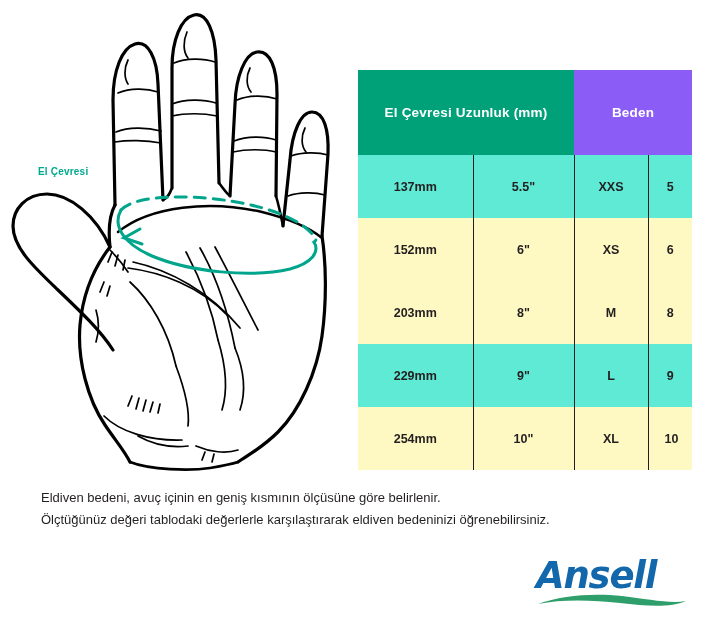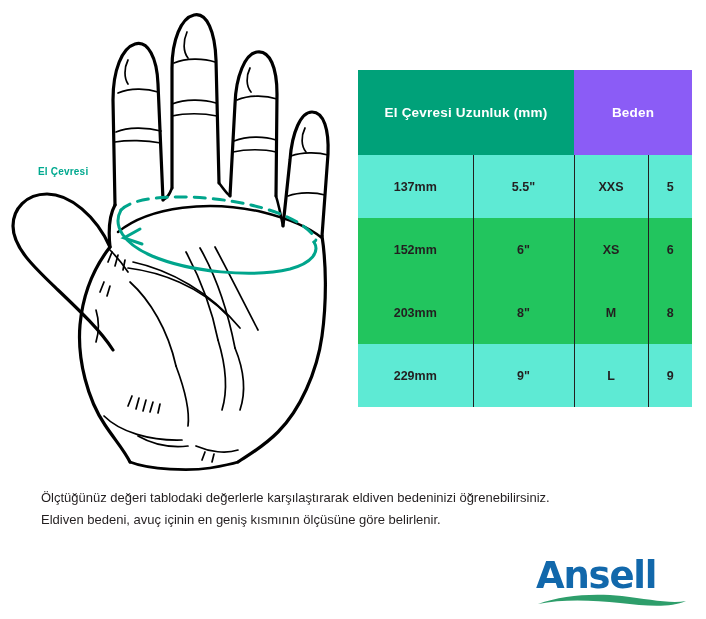--- a/index.html
+++ b/index.html
@@ -63,21 +63,21 @@
   .th-blue  { background: #8b5cf6; }
 
   #size-table tbody td {
     height: 31px;
     font-size: 12.5px;
     font-weight: bold;
     text-align: center;
     vertical-align: middle;
     color: #231f20;
   }
-  #size-table tbody tr.row-alt td { background: #22c55e; }
+  #size-table tbody tr.row-alt td { background: #fef9c3; }
   #size-table tbody tr.row-plain td { background: #5eead4; }
 
   
   #size-table tbody td.col-mm    { border-right: 1.4px solid #231f20; }
   #size-table tbody td.col-inch  { border-right: 1.4px solid #231f20; }
   #size-table tbody td.col-size  { border-right: 1.4px solid #231f20; }
 
   
   col.c-mm    { width: 115px; }
   col.c-inch  { width: 101px; }
@@ -96,20 +96,21 @@
   }
   #footnote div { white-space: nowrap; }
 
   
   #ansell-logo {
     position: absolute;
     left: 536px;
     top: 556px;
     width: 152px;
     height: 52px;
+    font-style: italic;
   }
   #ansell-logo .logo-word {
     font-family: "DejaVu Sans", sans-serif;
     font-size: 37px;
     font-weight: bold;
     color: #1268ab;
     letter-spacing: -1.2px;
     line-height: 40px;
   }
   #ansell-logo svg { display: block; margin-top: -4px; }
@@ -237,26 +238,32 @@
         <td class="col-inch">8"</td>
         <td class="col-size">M</td>
         <td class="col-num">8</td>
       </tr>
       <tr class="row-plain">
         <td class="col-mm">229mm</td>
         <td class="col-inch">9"</td>
         <td class="col-size">L</td>
         <td class="col-num">9</td>
       </tr>
+      <tr class="row-alt">
+        <td class="col-mm">254mm</td>
+        <td class="col-inch">10"</td>
+        <td class="col-size">XL</td>
+        <td class="col-num">10</td>
+      </tr>
     </tbody>
 </table>
 
 <div id="footnote">
+  <div>Eldiven bedeni, avuç içinin en geniş kısmının ölçüsüne göre belirlenir.</div>
   <div>Ölçtüğünüz değeri tablodaki değerlerle karşılaştırarak eldiven bedeninizi öğrenebilirsiniz.</div>
-  <div>Eldiven bedeni, avuç içinin en geniş kısmının ölçüsüne göre belirlenir.</div>
 </div>
 
 <div id="ansell-logo">
   <div class="logo-word">Ansell</div>
   <svg width="152" height="16" viewBox="0 0 152 16" xmlns="http://www.w3.org/2000/svg">
     <path d="M2 12 C26 3 58 1 86 4 C112 7 134 12 150 9 C134 16 110 14 84 11 C56 8 26 7 2 12 Z" fill="#2e9e6b"></path>
   </svg>
 </div>
 
 </body></html>

